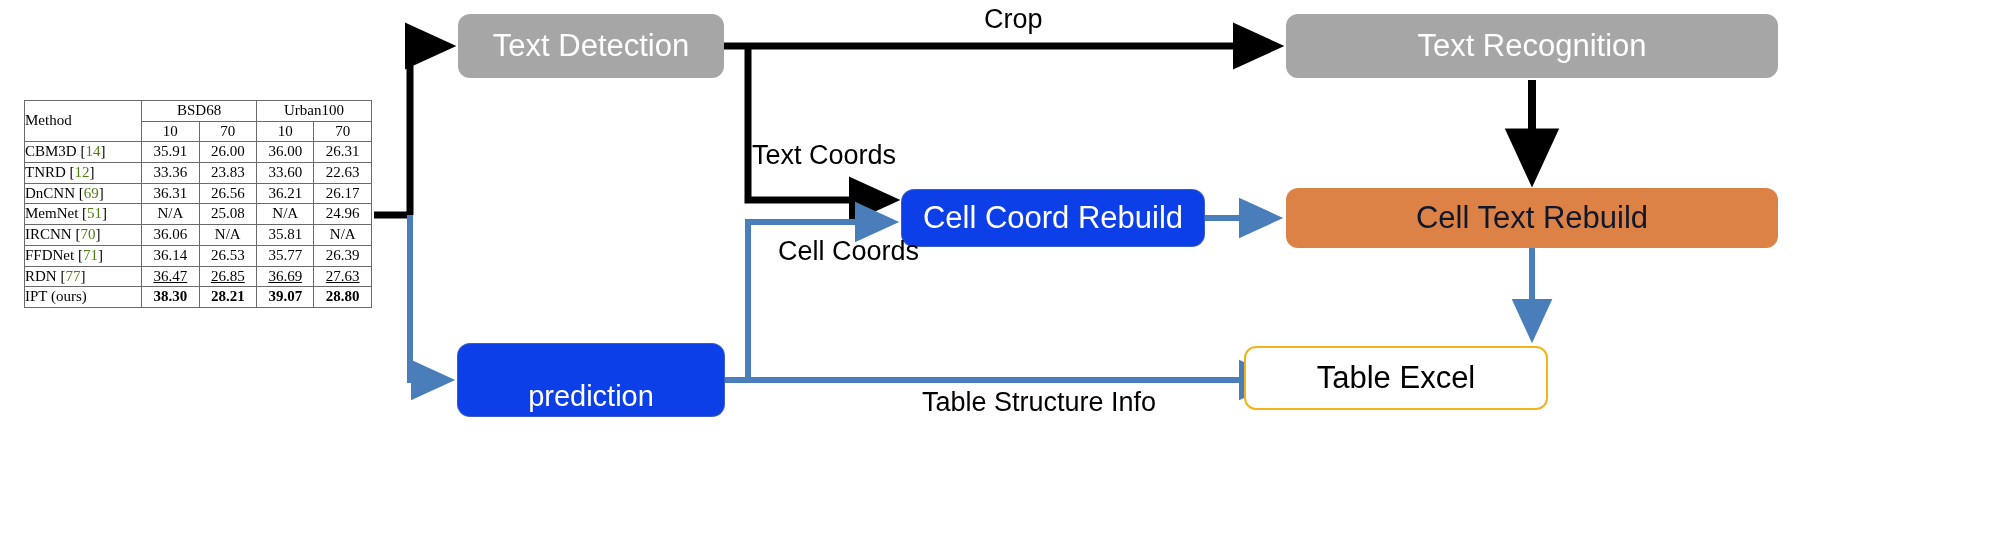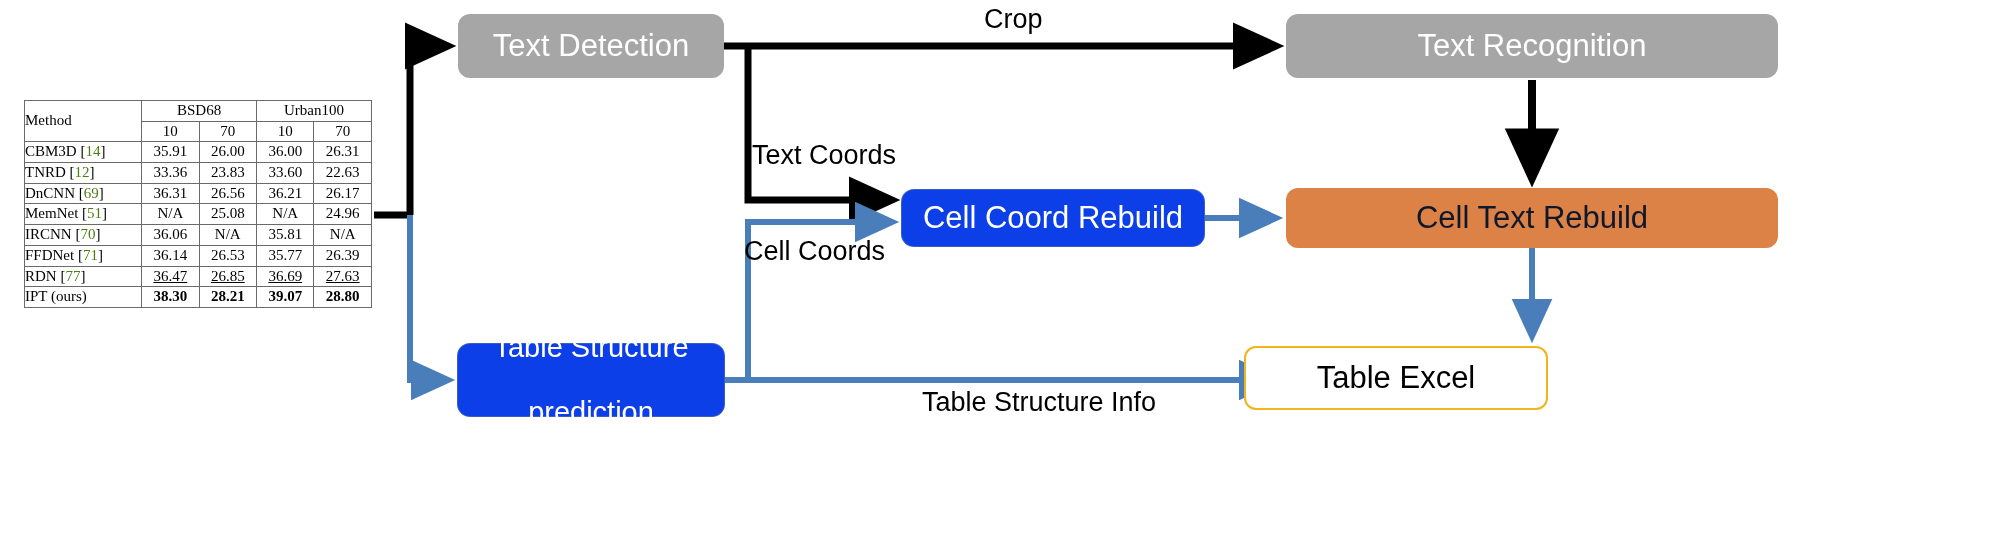--- a/index.html
+++ b/index.html
@@ -36,21 +36,21 @@
   #n-cell-coord{left:902px;top:190px;width:302px;height:56px;}
   #n-cell-text{left:1286px;top:188px;width:492px;height:60px;}
   #n-table-struct{left:458px;top:344px;width:266px;height:72px;
                   font-size:29px;line-height:1.12;}
   #n-table-excel{left:1244px;top:346px;width:304px;height:64px;}
 
   
   .elabel{position:absolute;color:#000;font-size:27px;white-space:nowrap;}
   #l-crop{left:984px;top:4px;}
   #l-text-coords{left:752px;top:140px;}
-  #l-cell-coords{left:744px;top:236px;}
+  #l-cell-coords{left:778px;top:236px;}
   #l-table-info{left:922px;top:387px;}
 
   svg#wires{position:absolute;left:0;top:0;width:2002px;height:552px;
             pointer-events:none;}
 </style>
 </head>
 <body>
 
 <table id="src-table">
   <thead>
@@ -168,21 +168,21 @@
 <div class="node blue" id="n-cell-coord">
   <span>Cell Coord Rebuild</span>
 </div>
 
 <div class="node orange" id="n-cell-text">
   <span>Cell Text Rebuild</span>
 </div>
 
 <div class="node blue" id="n-table-struct">
   <span>
-    <span>Table Structure</span><br>
+    <br>
     <span>prediction</span>
   </span>
 </div>
 
 <div class="node outline" id="n-table-excel">
   <span>Table Excel</span>
 </div>
 
 <div class="elabel" id="l-crop">Crop</div>
 <div class="elabel" id="l-text-coords">Text Coords</div>

